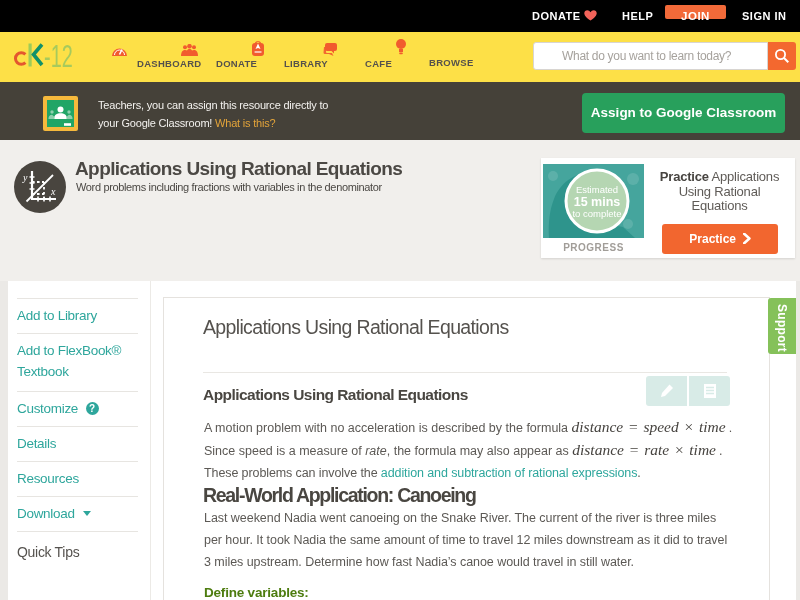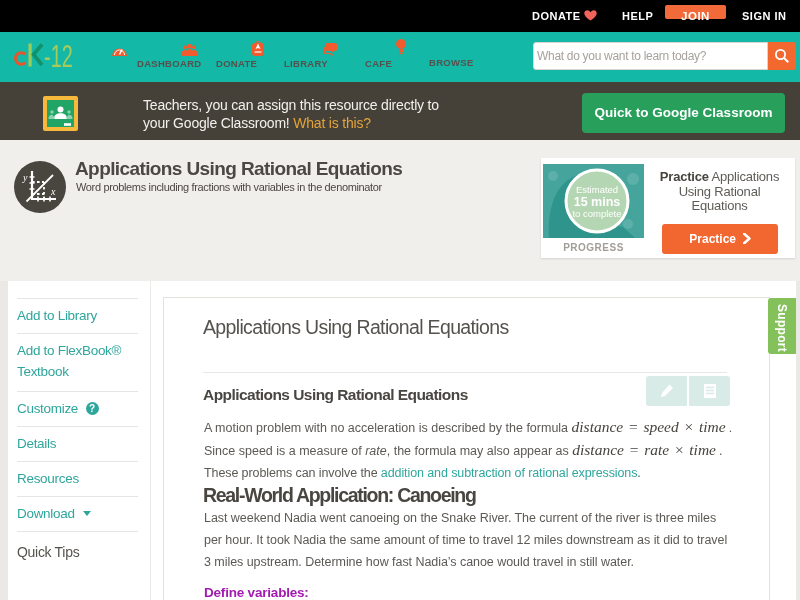--- a/index.html
+++ b/index.html
@@ -8,34 +8,34 @@
 
 
 #topbar { position:absolute; left:0; top:0; width:800px; height:32px; background:#000000; }
 #topbar .item { position:absolute; top:0; height:32px; line-height:32px; font-size:11px; font-weight:bold; color:#fff; letter-spacing:.5px; white-space:nowrap; }
 #donate { left:532px; }
 #help { left:622px; color:#8b8781; }
 #join { left:665px; top:5px; width:61px; height:14px; background:#f26a39; border-radius:2px; color:#fff; font-size:11.5px; font-weight:bold; letter-spacing:.5px; text-align:center; line-height:23px; position:absolute; }
 #signin { left:742px; letter-spacing:.2px; }
 
 
-#nav { position:absolute; left:0; top:32px; width:800px; height:50px; background:#14b8a6; }
+#nav { position:absolute; left:0; top:32px; width:800px; height:50px; background:#fde047; }
 .navitem { position:absolute; text-align:center; }
 .navitem .lbl { font-size:9.5px; font-weight:bold; color:#55514c; letter-spacing:.3px;padding-left:48px; }
 .navitem .ic { height:16px; margin-bottom:2px; display:flex; align-items:flex-end; justify-content:center; }
 
 
-#searchbox { position:absolute; left:533px; top:10px; width:235px; height:28px; background:#fff; border:1px solid #d8d5d1; border-radius:3px 0 0 3px; line-height:26px; font-size:12px; letter-spacing:-.3px; color:#a6a29d; padding-left:3px; }
+#searchbox { position:absolute; left:533px; top:10px; width:235px; height:28px; background:#fff; border:1px solid #d8d5d1; border-radius:3px 0 0 3px; line-height:26px; font-size:12px; letter-spacing:-.3px; color:#a6a29d; padding-left:28px; }
 #searchbtn { position:absolute; left:768px; top:10px; width:28px; height:28px; background:#f3682f; border-radius:0 3px 3px 0; }
 
 
 #banner { position:absolute; left:0; top:82px; width:800px; height:58px; background:#454139; }
 #gcicon { position:absolute; left:43px; top:14px; width:35px; height:35px; background:#f6b93c; border-radius:2px; }
 #gcicon .inner { position:absolute; left:4px; top:4px; width:27px; height:27px; background:#21a566; }
-#bannertext { position:absolute; left:98px; top:15px; font-size:14px; letter-spacing:-.2px; color:#f3f1ee; line-height:17.5px;margin-left:45px; }
+#bannertext { position:absolute; left:98px; top:15px; font-size:11px; letter-spacing:-.2px; color:#f3f1ee; line-height:17.5px; }
 #bannertext .wit { color:#e3a43a; }
 #assignbtn { position:absolute; left:582px; top:11px; width:203px; height:40px; background:#28a05c; border-radius:4px; color:#fff; font-weight:bold; font-size:13.5px; text-align:center; line-height:40px; white-space:nowrap; }
 
 
 #band { position:absolute; left:0; top:140px; width:800px; height:141px; background:#f1efec; }
 #bandcircle { position:absolute; left:14px; top:21px; width:52px; height:52px; border-radius:50%; background:#49453f; }
 #bandtitle { position:absolute; left:75px; top:18px; font-size:19px; font-weight:bold; letter-spacing:-.6px; color:#4b4844; }
 #bandsub { position:absolute; left:76px; top:41px; font-size:11px; letter-spacing:-.35px; color:#4b4844; }
 
 
@@ -58,21 +58,21 @@
 #card { position:absolute; left:155px; top:16px; width:607px; height:303px; background:#fff; border:1px solid #e5e2de; border-bottom:none; }
 #h1 { position:absolute; left:39px; top:18px; font-size:19.5px; letter-spacing:-0.65px; color:#55524e; }
 #sect { position:absolute; left:39px; top:74px; width:524px; border-top:1px solid #e9e7e3; }
 #secthead { position:absolute; left:39px; top:88px; font-size:15.5px; font-weight:bold; letter-spacing:-.55px; color:#494641; }
 #editbtns { position:absolute; left:482px; top:78px; width:84px; height:30px; }
 #editbtns .b { position:absolute; top:0; width:41px; height:30px; background:#d8ebe7; }
 .para { position:absolute; left:40px; width:540px; font-size:12.5px; line-height:22px; letter-spacing:-.4px; color:#5c5955; white-space:nowrap; }
 .mathf { font-family:"Liberation Serif", serif; font-style:italic; font-size:15.5px; letter-spacing:0; word-spacing:1px; color:#46433f; }
 .para a { color:#2ea79d; text-decoration:none; }
 #h2 { position:absolute; left:39px; top:186px; font-size:19.5px; font-weight:bold; letter-spacing:-1.3px; color:#494641; }
-#defv { position:absolute; left:40px; top:287px; font-size:13.5px; font-weight:bold; letter-spacing:-.2px; color:#a21caf; }
+#defv { position:absolute; left:40px; top:287px; font-size:13.5px; font-weight:bold; letter-spacing:-.2px; color:#4d7c0f; }
 
 
 #support { position:absolute; left:768px; top:298px; width:28px; height:56px; background:#85c15a; border-radius:3px 0 0 3px; }
 #support span { position:absolute; left:7px; top:6px; writing-mode:vertical-rl; font-size:12px; font-weight:bold; color:#fff; letter-spacing:.3px; }
 </style>
 </head>
 <body>
 
 <div id="topbar">
   <div class="item" id="donate">DONATE <svg width="13" height="11" viewBox="0 0 13 11" style="vertical-align:-1px;">
@@ -170,21 +170,21 @@
         <path d="M7 19 C7 14.5 10 13.2 13.5 13.2 C17 13.2 20 14.5 20 19 Z" fill="#fff"></path>
         <circle cx="5" cy="12" r="1.7" fill="#8fd0ae"></circle>
         <circle cx="22" cy="12" r="1.7" fill="#8fd0ae"></circle>
         <path d="M1.5 19 C1.5 15.8 3.2 14.8 5.2 14.8 L7.5 17 L7.5 19 Z" fill="#8fd0ae"></path>
         <path d="M25.5 19 C25.5 15.8 23.8 14.8 21.8 14.8 L19.5 17 L19.5 19 Z" fill="#8fd0ae"></path>
         <rect x="17" y="23.2" width="7" height="2.6" fill="#fff"></rect>
       </svg>
     </div>
   </div>
   <div id="bannertext">Teachers, you can assign this resource directly to<br>your Google Classroom! <span class="wit">What is this?</span></div>
-  <div id="assignbtn">Quick to Google Classroom</div>
+  <div id="assignbtn">Assign to Google Classroom</div>
 </div>
 
 <div id="band">
   <div id="bandcircle">
     <svg width="36" height="36" viewBox="0 0 36 36" style="position:absolute;left:8px;top:8px;">
       <g stroke="#fff" fill="none">
         <path d="M10 2 L10 30 L34 30" stroke-width="2.2"></path>
         <path d="M7.5 8 H12.5 M7.5 14 H12.5 M7.5 20 H12.5 M16 27.5 V32.5 M22 27.5 V32.5 M28 27.5 V32.5" stroke-width="1.6"></path>
         <path d="M4.5 32.5 L31 6" stroke-width="1.8"></path>
         <path d="M10 13 H22 M22 13 V30 M10 25 H22" stroke-width="1.8" stroke-dasharray="2.6 2.4"></path>

